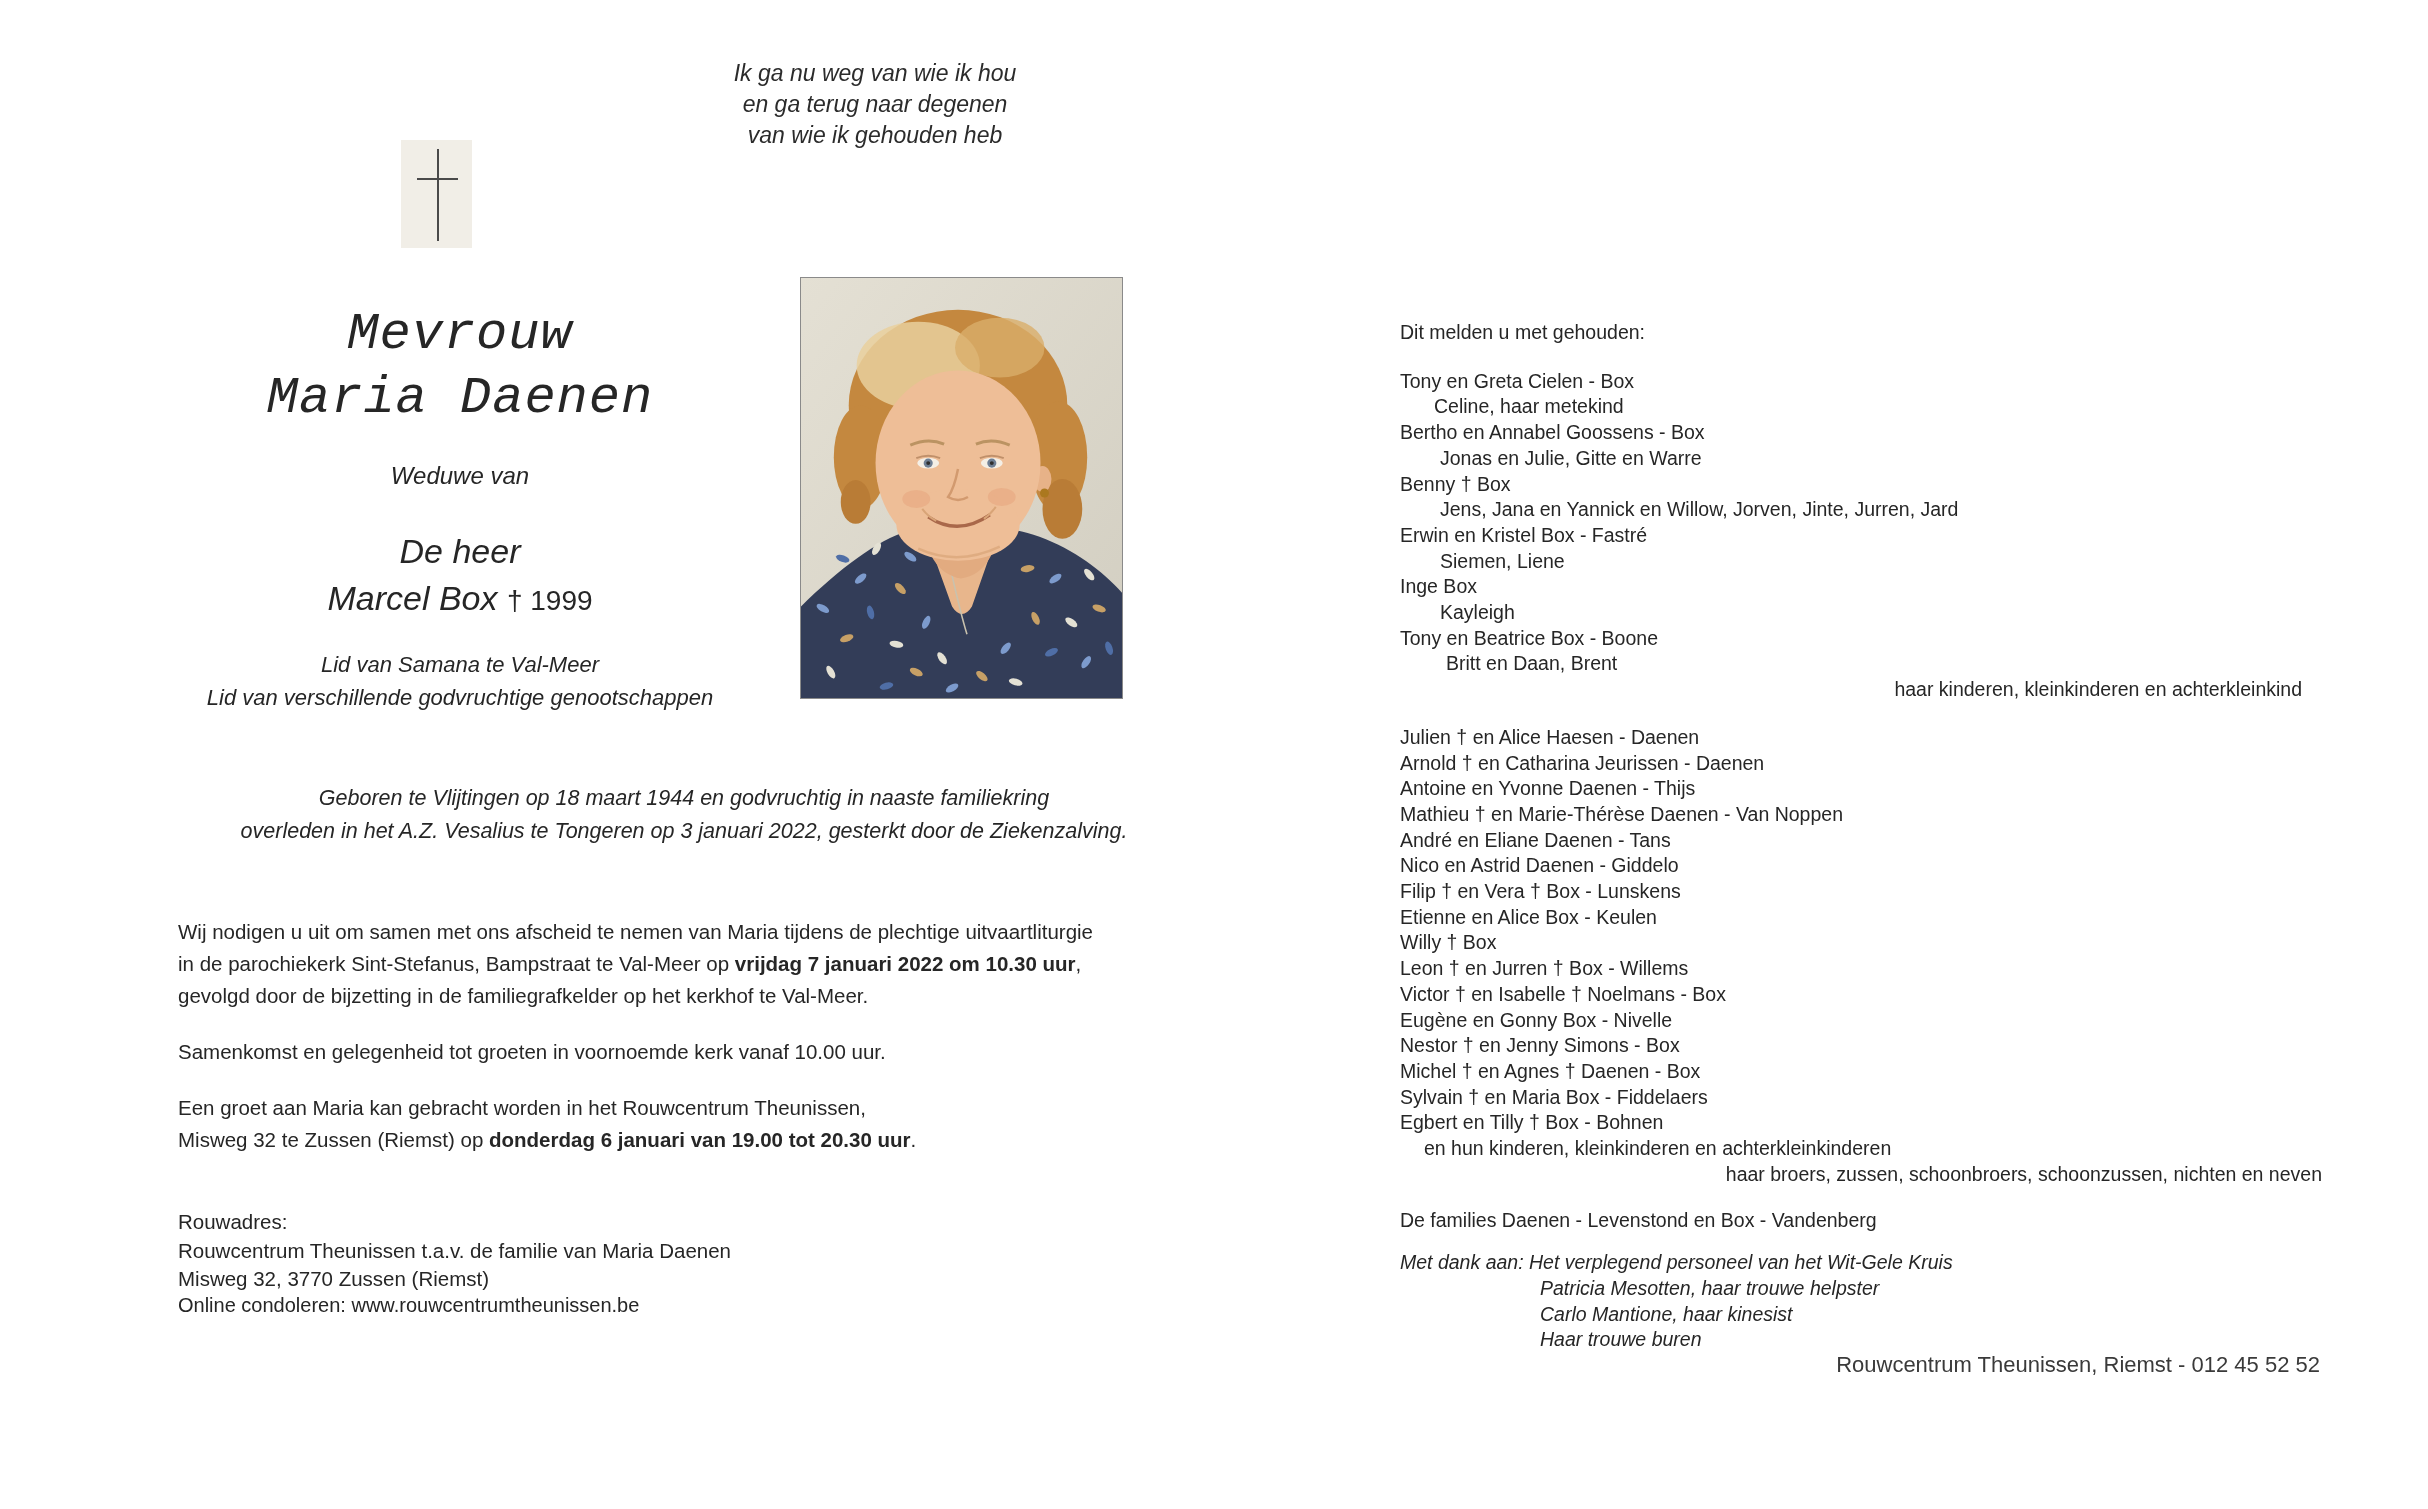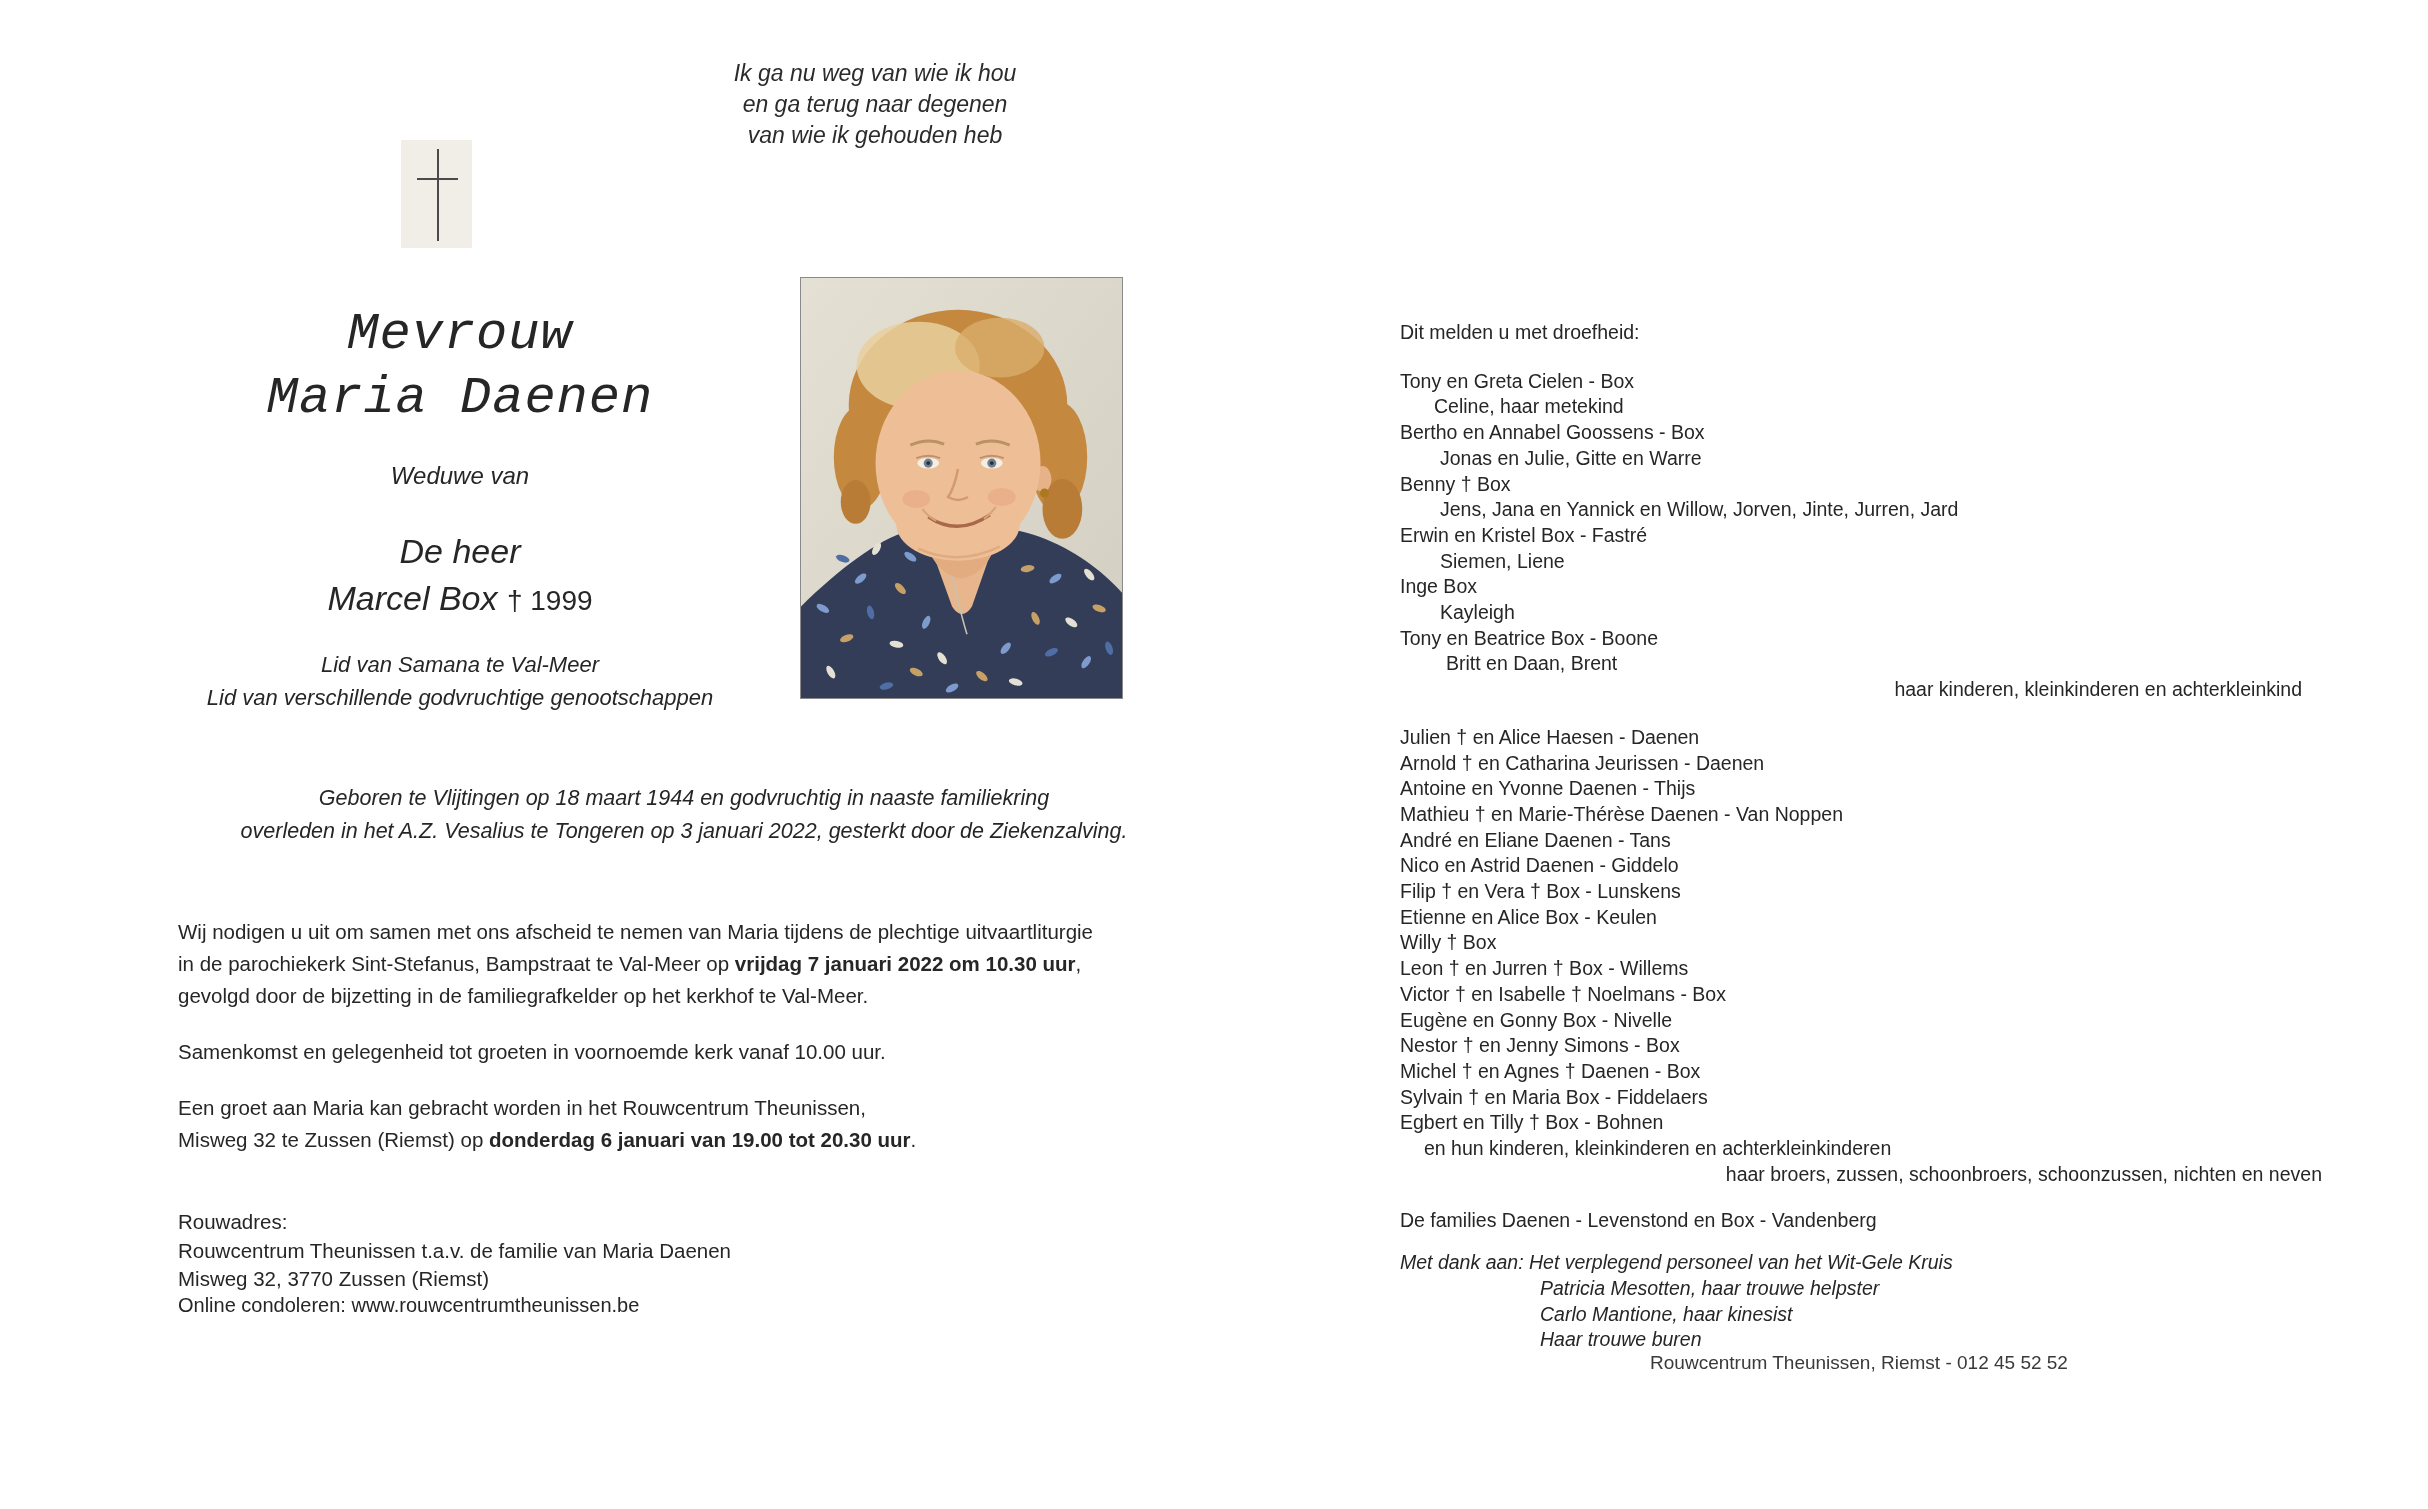--- a/index.html
+++ b/index.html
@@ -45,21 +45,21 @@
   .ind2{padding-left:40px;}
   .ind3{padding-left:46px;}
   .ind-sm{padding-left:24px;}
   .right{text-align:right;}
   .pad-r{padding-right:20px;}
   .relatives{margin-top:22px;}
   .families{margin-top:20px;}
   .thanks{margin-top:17px;font-style:italic;}
   .thanks-ind{padding-left:140px;}
 
-  .footer{left:1398px;top:1352px;width:922px;text-align:center;font-size:19px;color:#3a3a3a;}
+  .footer{left:1398px;top:1352px;width:922px;text-align:right;font-size:22px;color:#3a3a3a;}
 </style>
 </head>
 <body>
 
 <div class="page">
 
   <div class="abs quote">
 
   <div class="line">Ik ga nu weg van wie ik hou</div>
       <div class="line">en ga terug naar degenen</div>
@@ -200,21 +200,21 @@
     <div>
 
     <div class="line">Rouwcentrum Theunissen t.a.v. de familie van Maria Daenen</div>
         <div class="line">Misweg 32, 3770 Zussen (Riemst)</div>
       </div>
   </div>
 
   <div class="abs condolence">Online condoleren: www.rouwcentrumtheunissen.be</div>
 
   <div class="abs announce">
-    <div class="intro">Dit melden u met droefheid:</div>
+    <div class="intro">Dit melden u met gehouden:</div>
 
     <div class="list children">
 
     <div class="line">Tony en Greta Cielen - Box</div>
         <div class="line ind1">Celine, haar metekind</div>
         <div class="line">Bertho en Annabel Goossens - Box</div>
         <div class="line ind2">Jonas en Julie, Gitte en Warre</div>
         <div class="line">Benny † Box</div>
         <div class="line ind2">Jens, Jana en Yannick en Willow, Jorven, Jinte, Jurren, Jard</div>
         <div class="line">Erwin en Kristel Box - Fastré</div>

